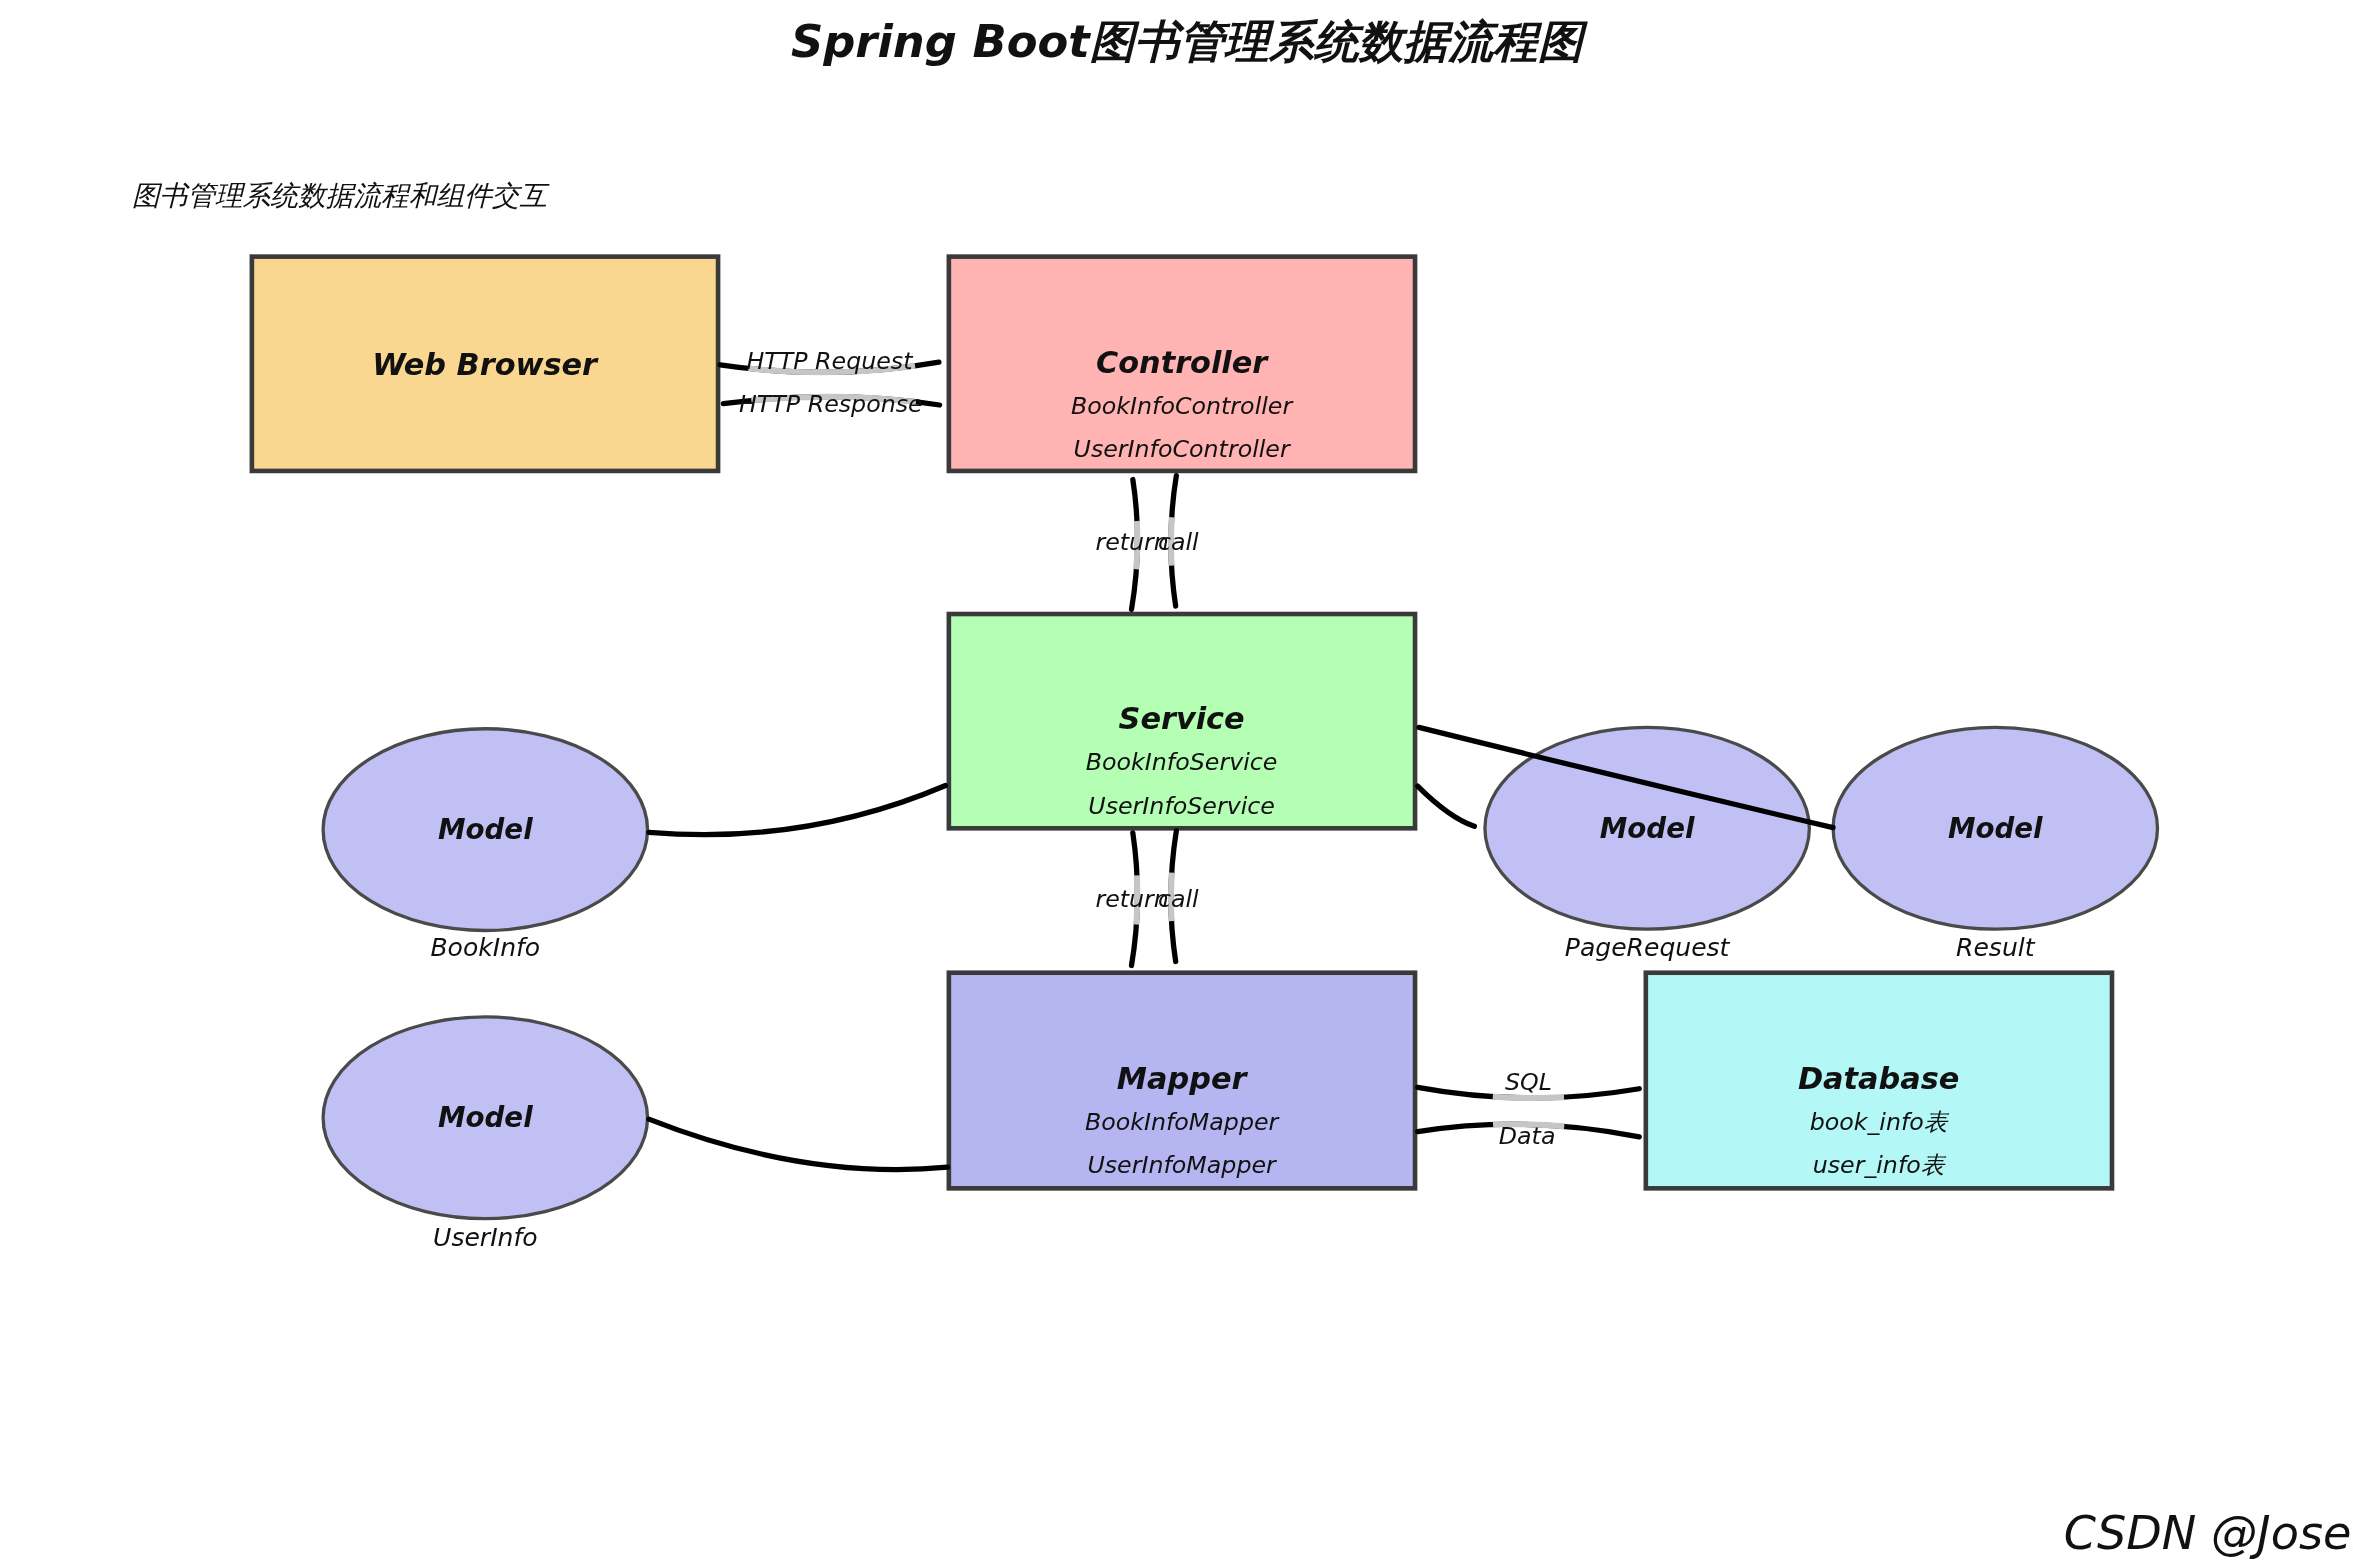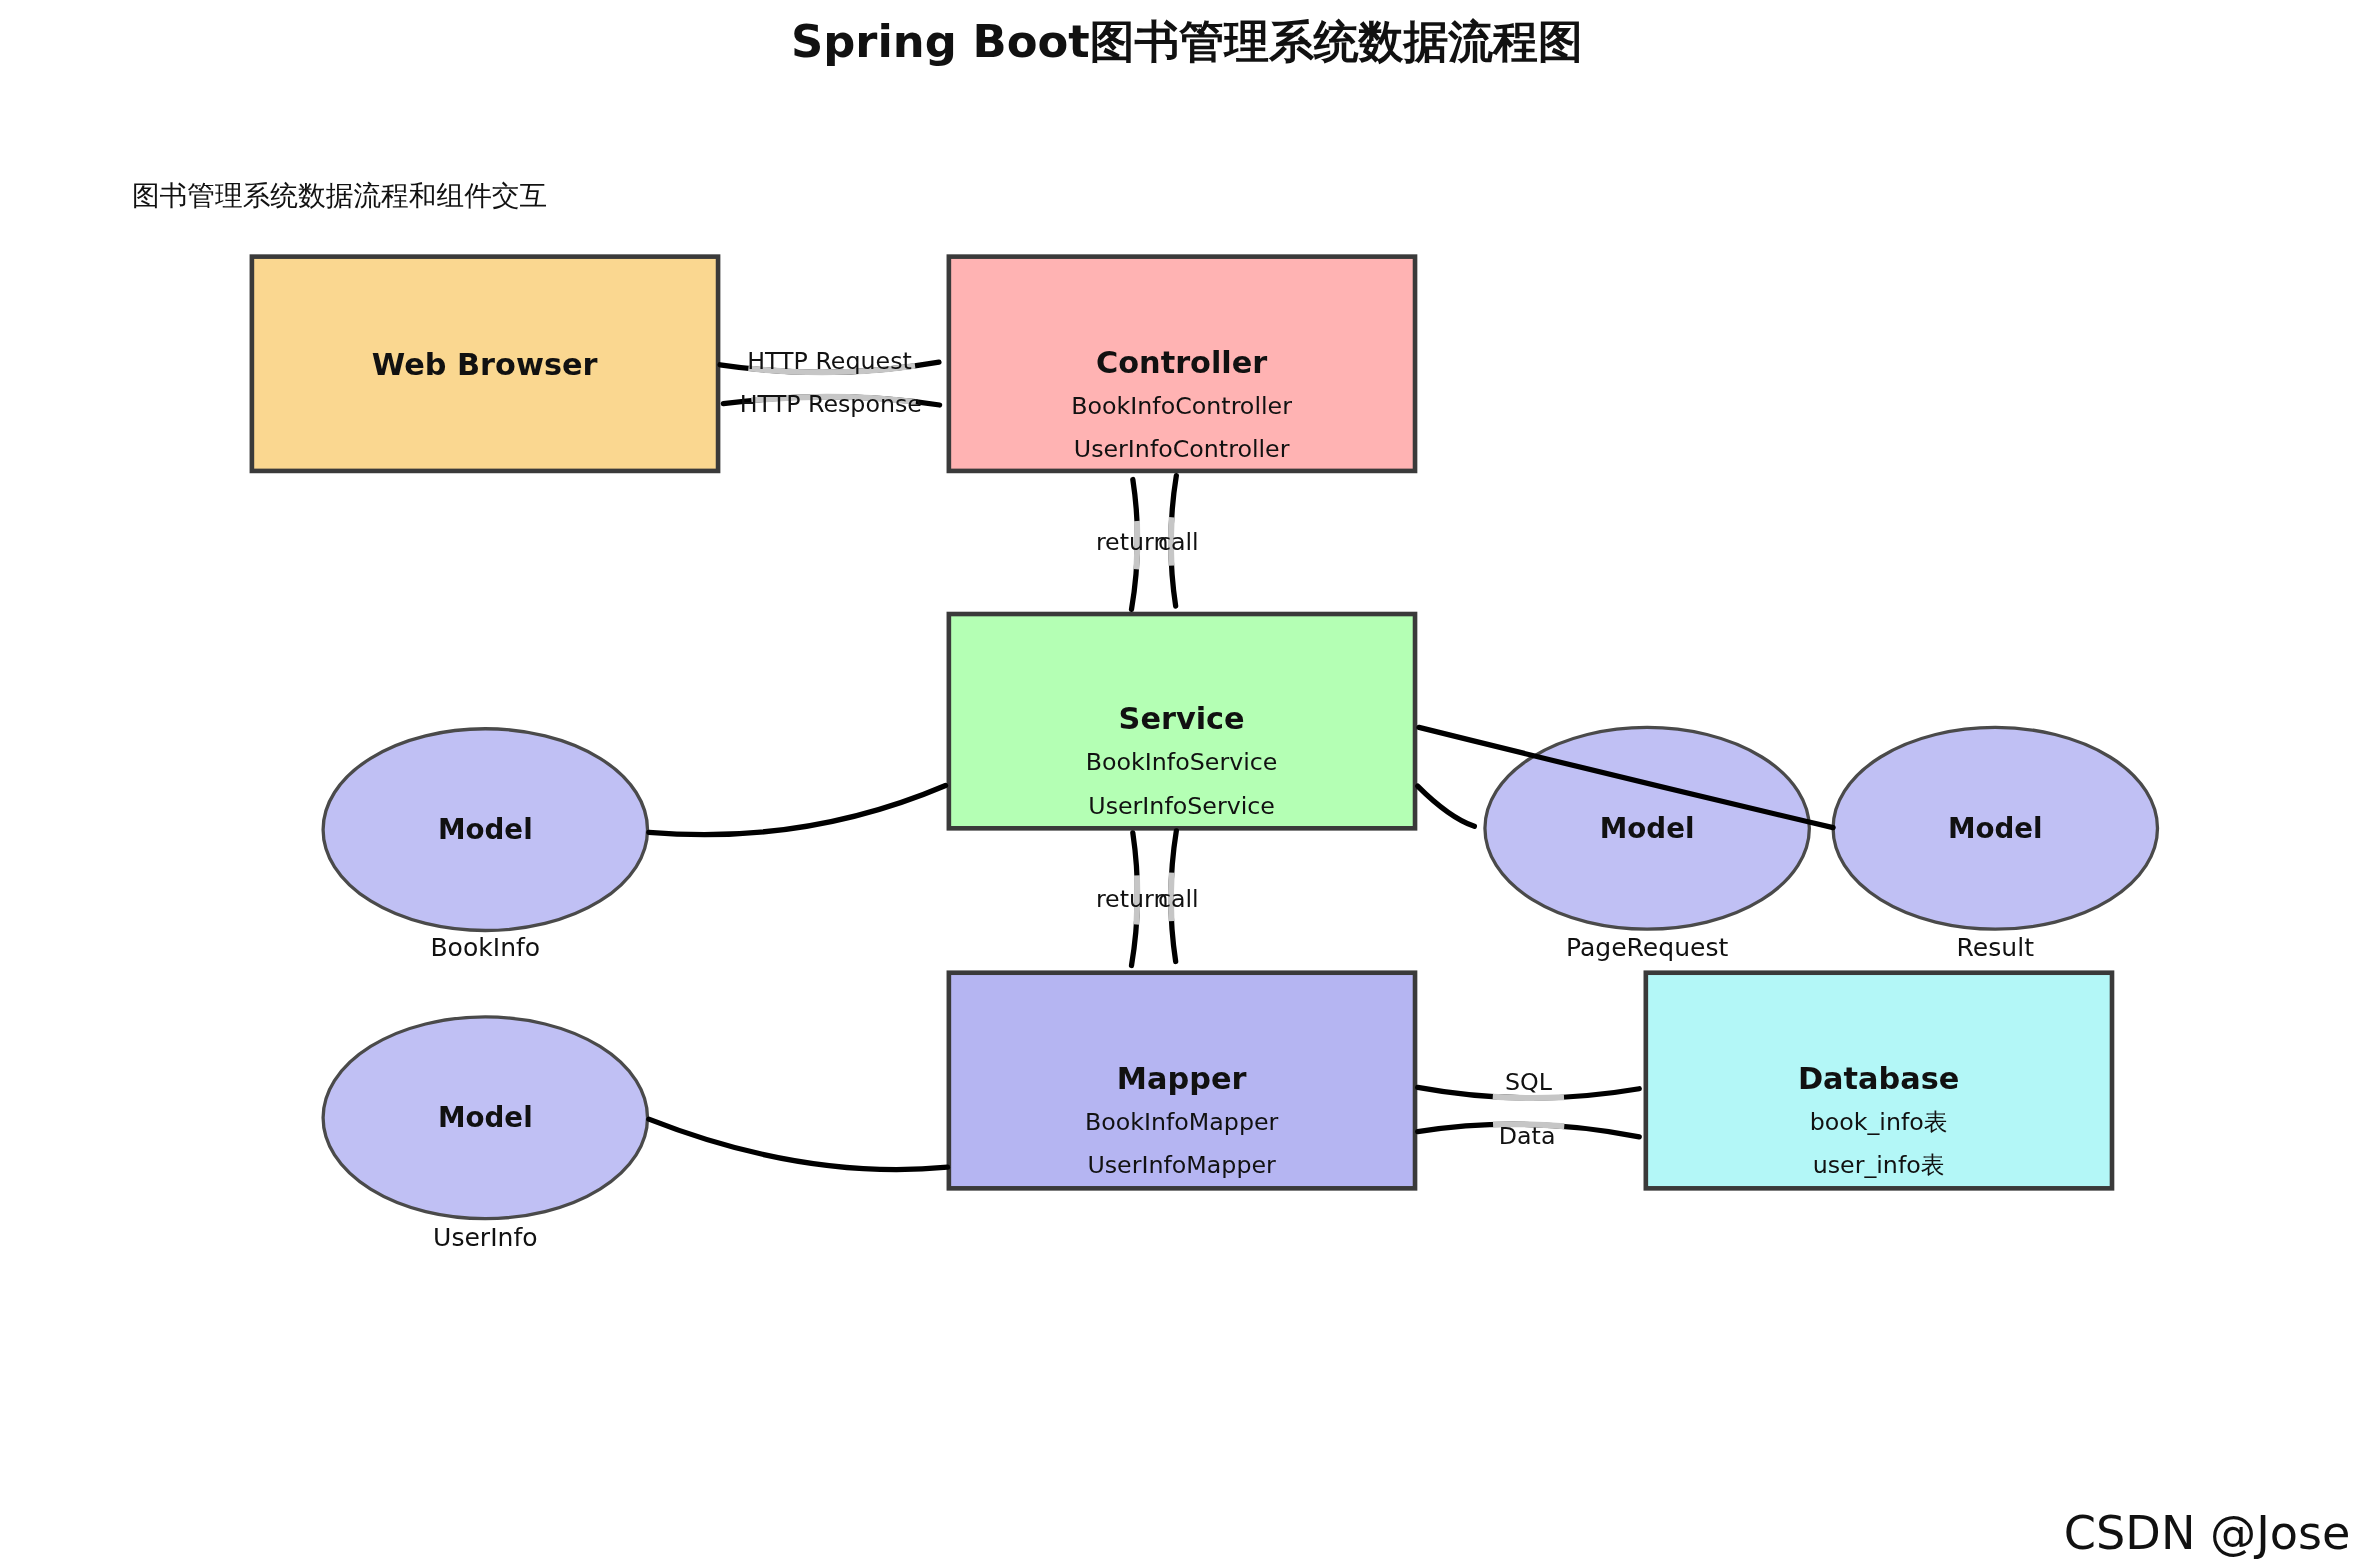--- a/index.html
+++ b/index.html
@@ -7,20 +7,21 @@
     padding: 0;
     background: #ffffff;
     font-family: "DejaVu Sans", "Liberation Sans", sans-serif;
   }
   #canvas {
     position: relative;
     width: 2354px;
     height: 1563px;
     background: #ffffff;
     overflow: hidden;
+    font-style: italic;
   }
   svg { display: block; }
   text {
     font-family: "DejaVu Sans", "Liberation Sans", sans-serif;
     fill: #111111;
   }
   .diagram-title   { font-size: 68px; font-weight: bold; }
   .diagram-subtitle{ font-size: 42px; }
   .box             { stroke: #3a3a3a; stroke-width: 7; }
   .ellipse         { stroke: #4a4a4a; stroke-width: 5; }

